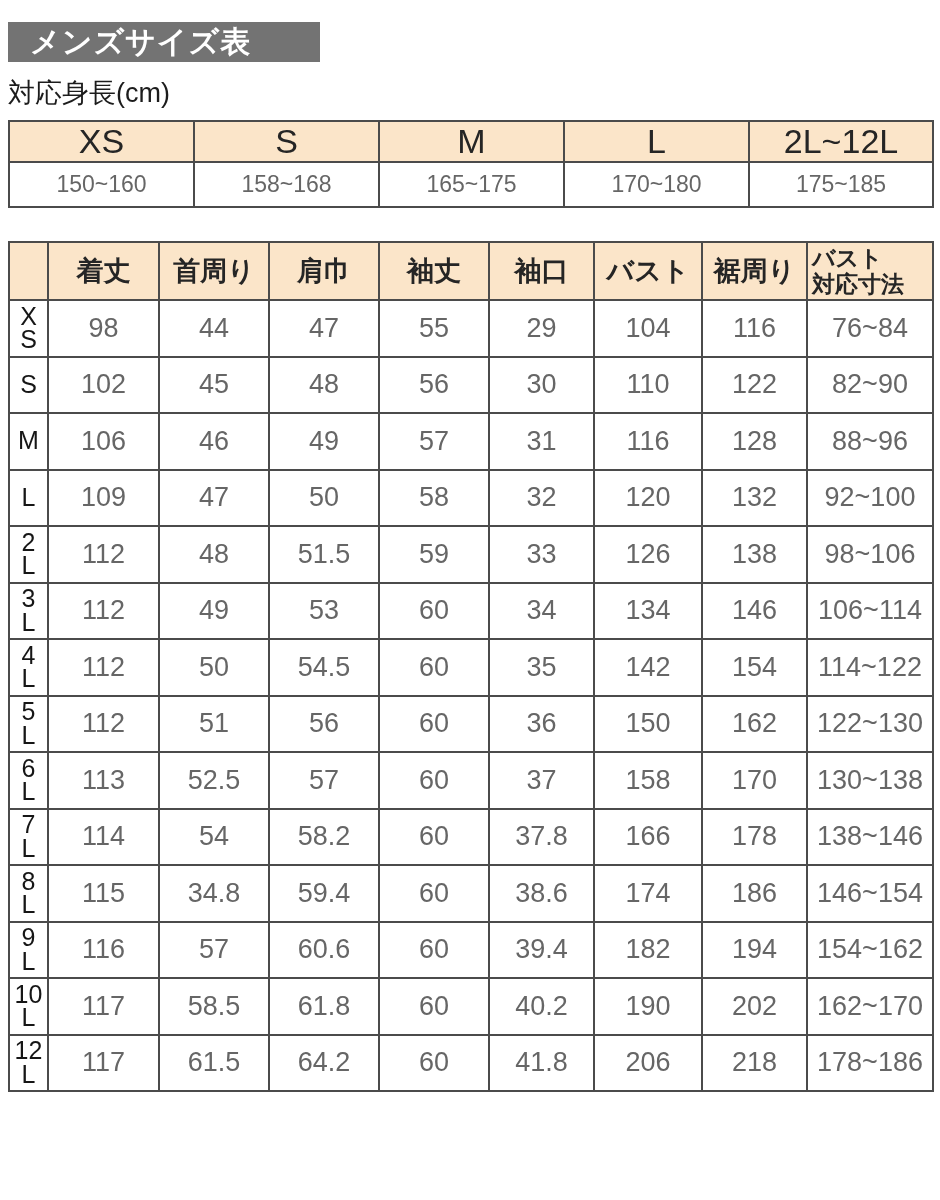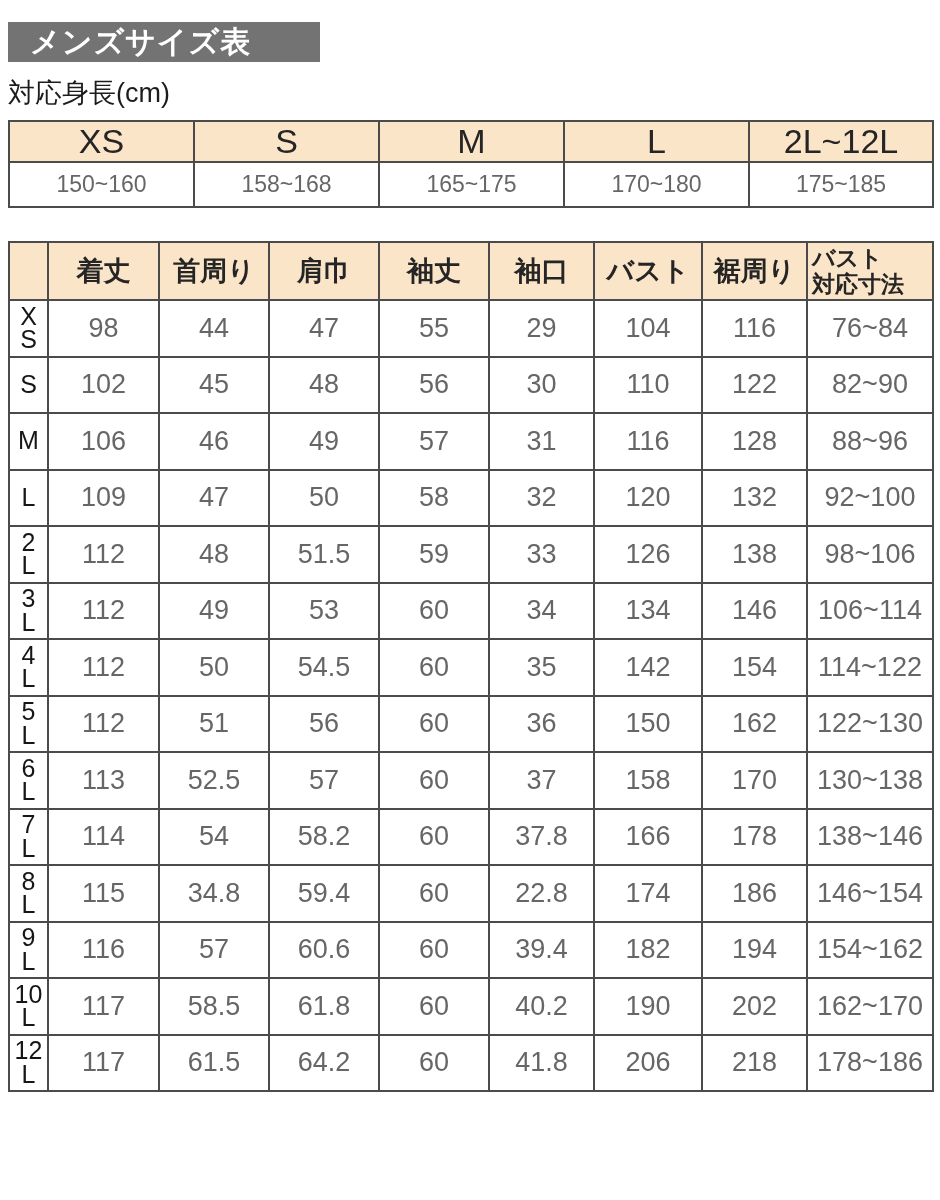--- a/index.html
+++ b/index.html
@@ -265,21 +265,21 @@
           <td class="cell">178</td>
           <td class="cell">138~146</td>
         </tr>
         <tr>
           <th class="row-label">8
 L</th>
           <td class="cell">115</td>
           <td class="cell">34.8</td>
           <td class="cell">59.4</td>
           <td class="cell">60</td>
-          <td class="cell">22.8</td>
+          <td class="cell">38.6</td>
           <td class="cell">174</td>
           <td class="cell">186</td>
           <td class="cell">146~154</td>
         </tr>
         <tr>
           <th class="row-label">9
 L</th>
           <td class="cell">116</td>
           <td class="cell">57</td>
           <td class="cell">60.6</td>

